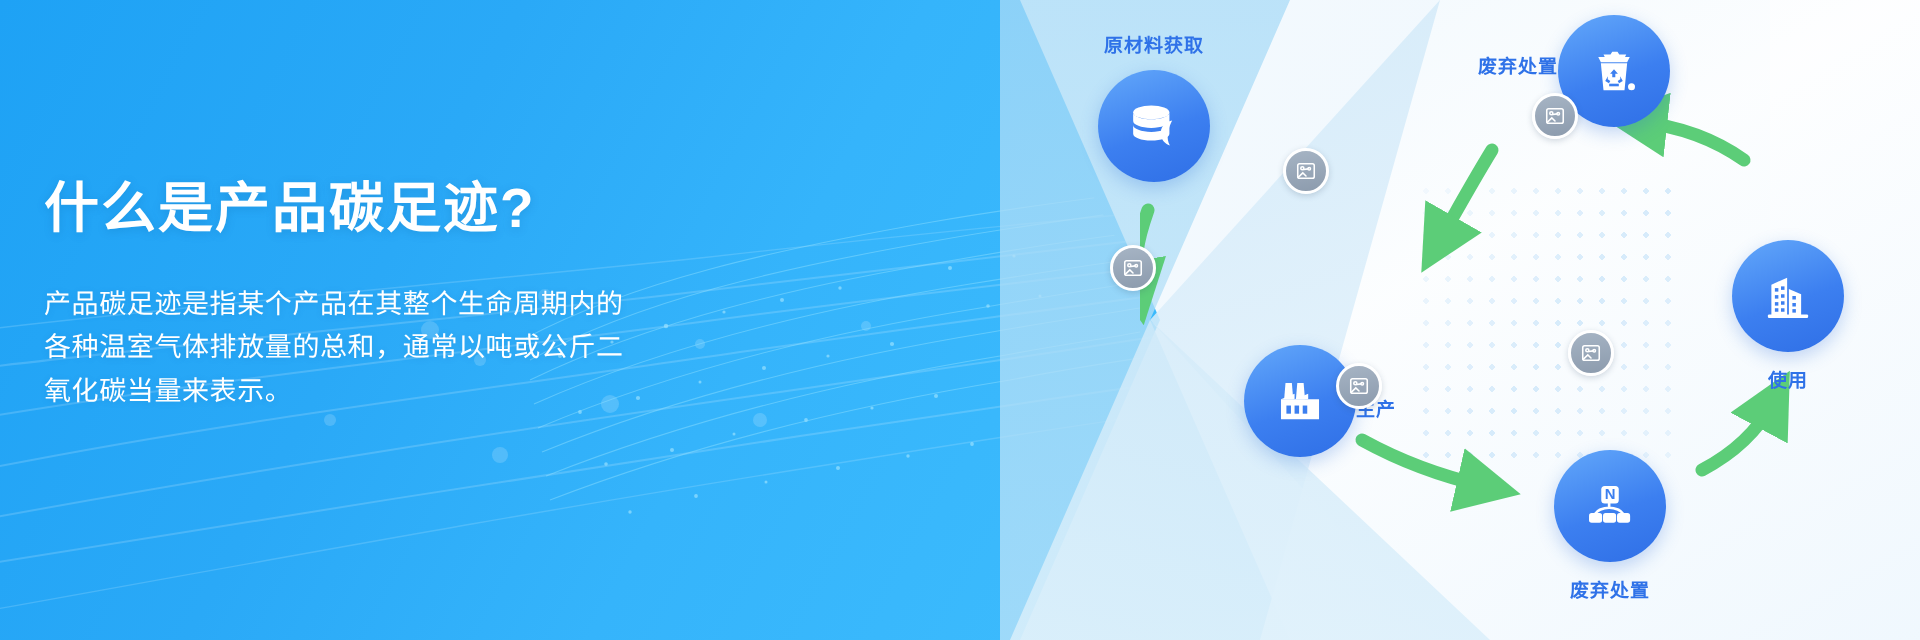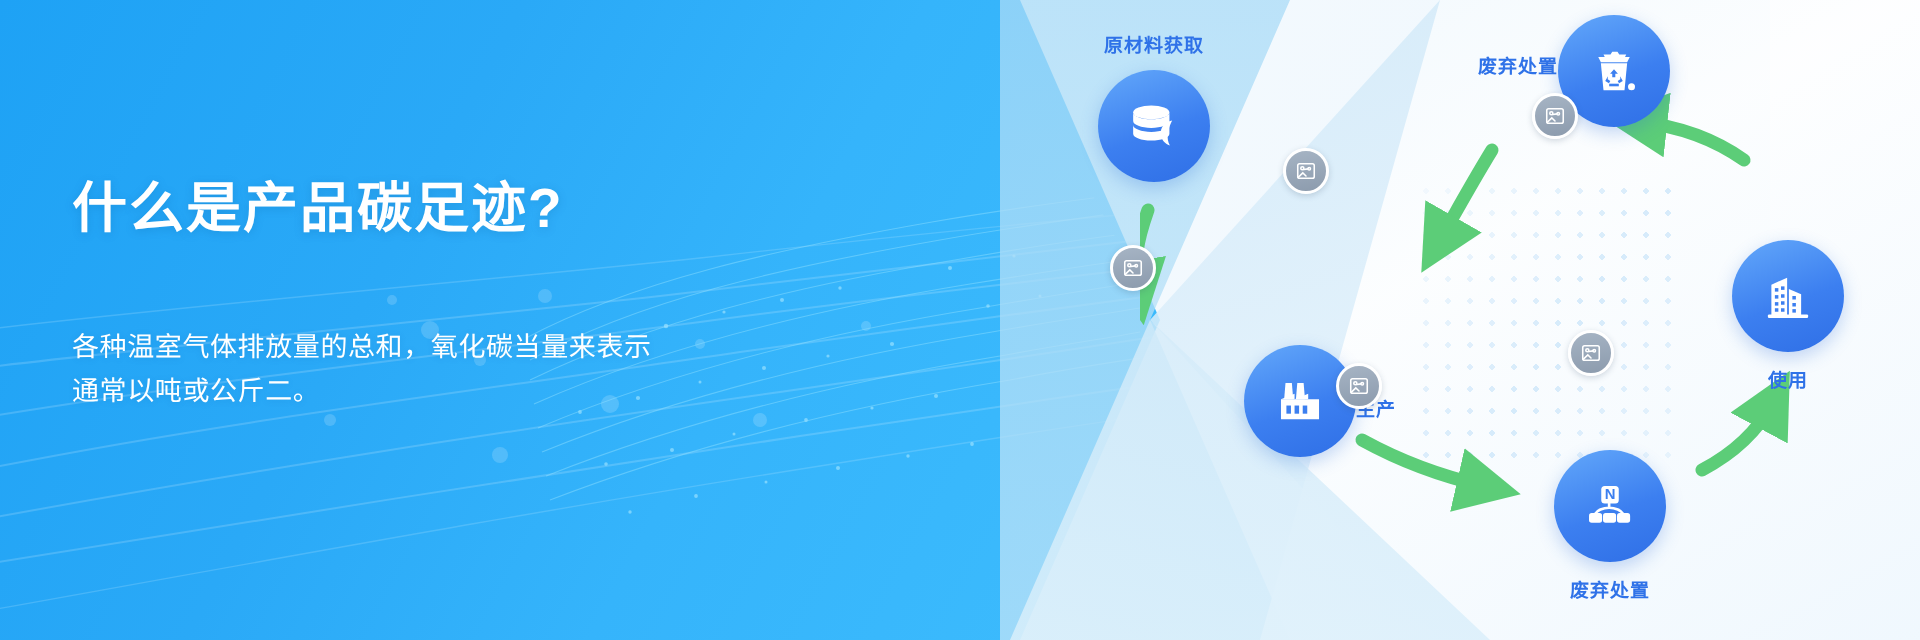--- a/index.html
+++ b/index.html
@@ -84,21 +84,21 @@
     width:270px; height:290px;
     background-image:radial-gradient(#cfe7fa 2.6px, transparent 2.8px);
     background-size:22px 22px;
     -webkit-mask-image:linear-gradient(125deg, rgba(0,0,0,.15) 0%, rgba(0,0,0,.85) 55%, rgba(0,0,0,.35) 100%);
     mask-image:linear-gradient(125deg, rgba(0,0,0,.15) 0%, rgba(0,0,0,.85) 55%, rgba(0,0,0,.35) 100%);
   }
 
   
   .copy {
     position:absolute;
-    left:72px; top:178px;
+    left:44px; top:178px;
     width:880px;
     color:#ffffff;
   }
   .headline {
     font-size:55px;
     font-weight:700;
     letter-spacing:2px;
     line-height:1.1;
     color:#ffffff;
     text-shadow:0 2px 10px rgba(10,90,160,.22);
@@ -242,23 +242,23 @@
   <div class="sheet-a"></div>
   <div class="sheet-b"></div>
   <div class="sheet-c"></div>
   <div class="sheet-d"></div>
 
   <div class="dots"></div>
 
   <div class="copy">
     <h1 class="headline">什么是产品碳足迹?</h1>
     <p class="body-copy">
-      <br>
-      <span>各种温室气体排放量的总和，氧化碳当量来表示</span><br>
-      <span>通常以吨或公斤二。</span>
+      <span>产品碳足迹是指某个产品在其整个生命周期内的</span><br>
+      <span>各种温室气体排放量的总和，通常以吨或公斤二</span><br>
+      <span>氧化碳当量来表示。</span>
     </p>
   </div>
 
   <div class="diagram">
 
     <svg class="arrows" width="790" height="640" viewBox="0 0 790 640">
       <defs>
         <marker id="ah" markerWidth="5" markerHeight="5" refX="2.1" refY="2.5" orient="auto">
           <path d="M0,0 L5,2.5 L0,5 Z" fill="#5ccd78"></path>
         </marker>

